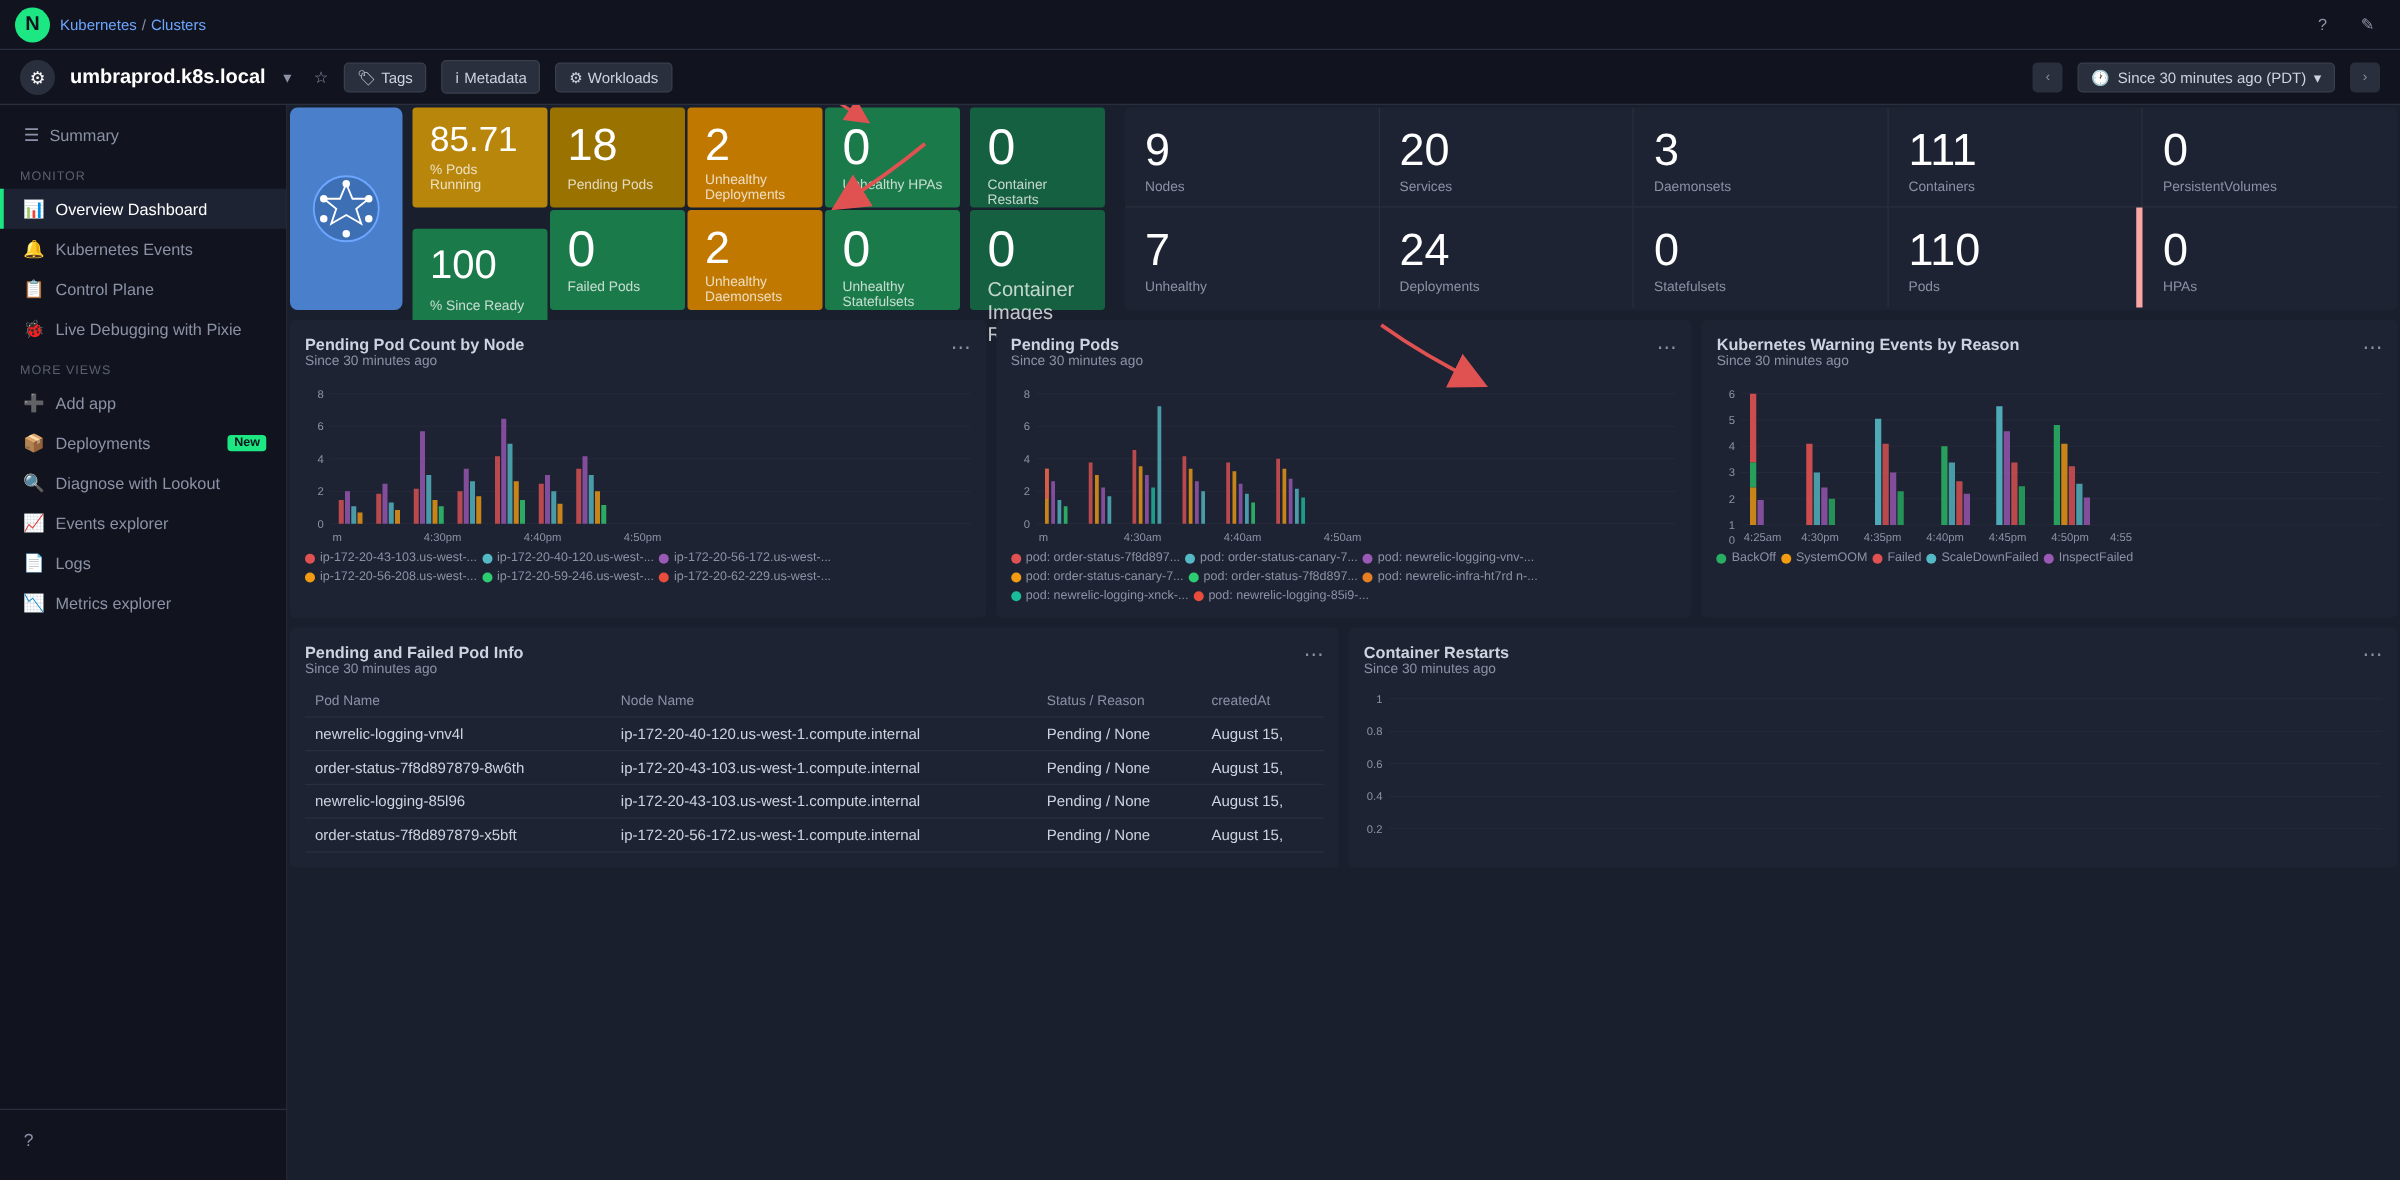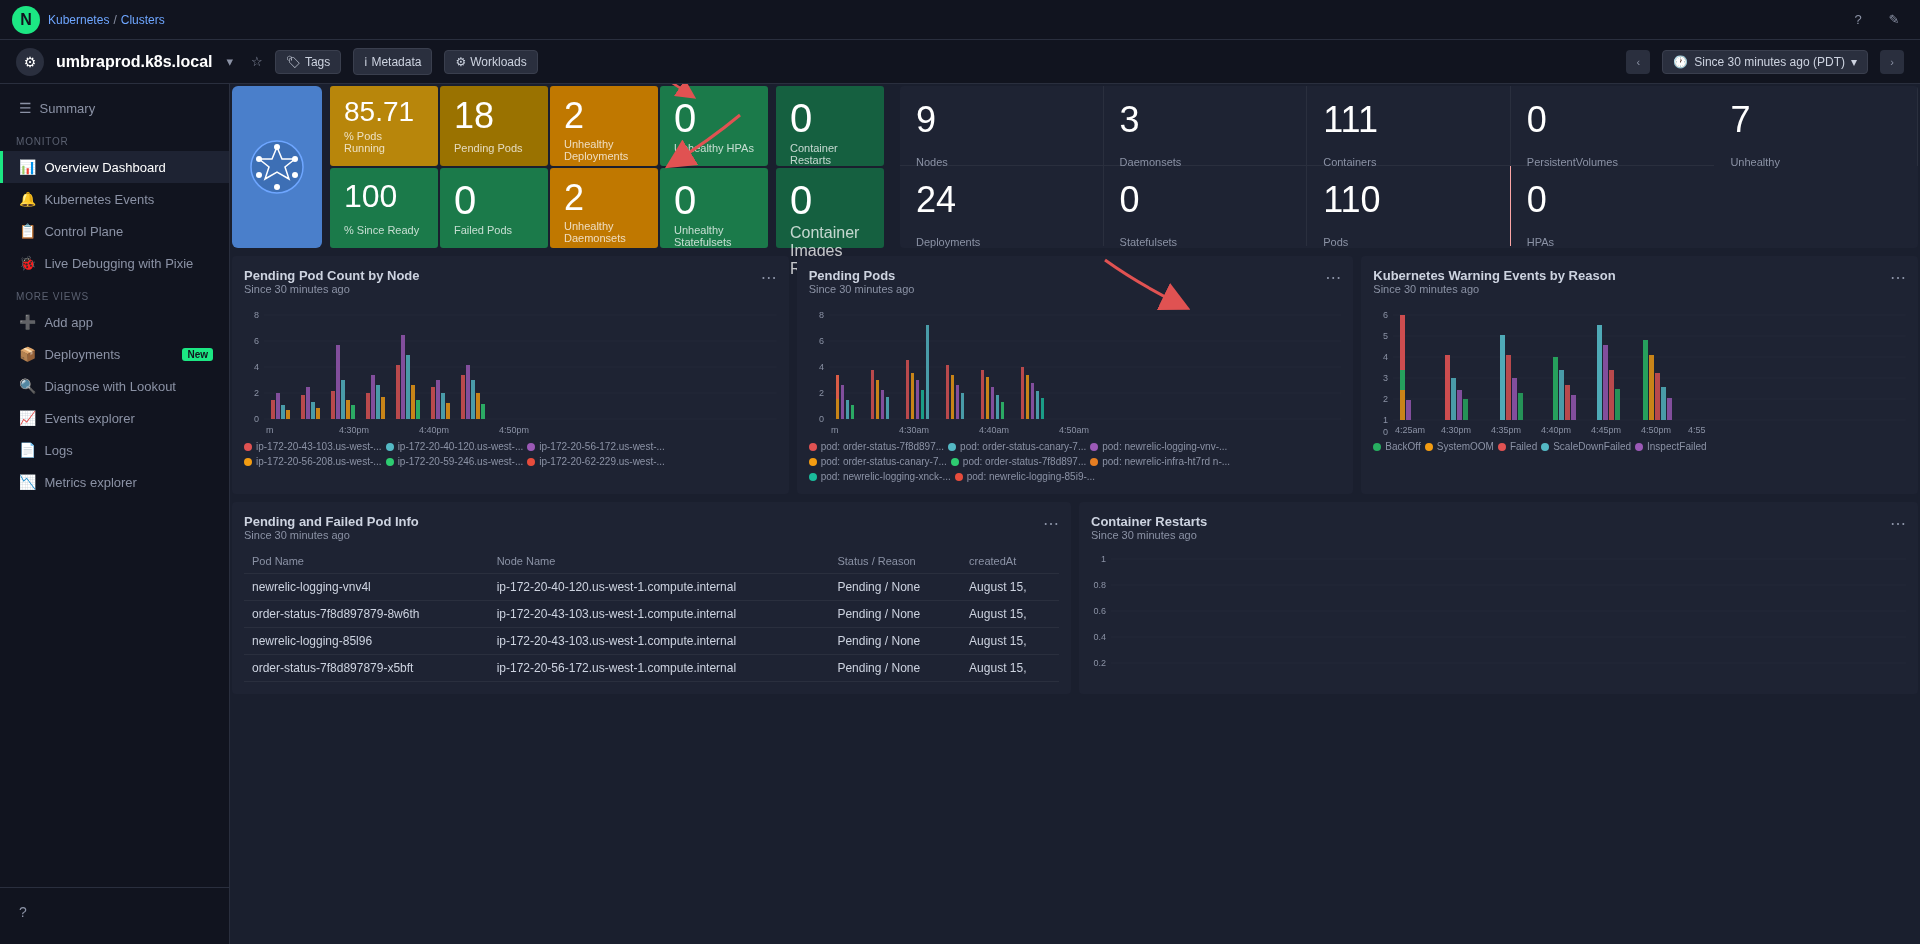--- a/index.html
+++ b/index.html
@@ -81,21 +81,21 @@
       border-radius: 3px;
       cursor: pointer;
       display: flex;
       flex-direction: column;
       justify-content: space-between;
       min-height: 80px;
     }
     .tile-value { font-size: 36px; font-weight: 300; line-height: 1; color: #fff; }
     .tile-label { font-size: 11px; color: rgba(255,255,255,0.75); margin-top: 4px; }
     .stat-value { font-size: 36px; font-weight: 300; color: #fff; line-height: 1.1; }
-    .stat-label { font-size: 11px; color: #8b92a5; margin-top: 16px; }
+    .stat-label { font-size: 11px; color: #8b92a5; margin-top: 4px; }
     .chart-panel { background: #1e2333; border-radius: 4px; padding: 12px; }
     .chart-title { font-size: 13px; font-weight: 600; color: #cdd3e0; }
     .chart-subtitle { font-size: 11px; color: #8b92a5; margin-bottom: 8px; }
     .chart-header { display: flex; justify-content: space-between; align-items: flex-start; margin-bottom: 2px; }
     .chart-menu { color: #8b92a5; cursor: pointer; font-size: 16px; }
     .chart-legend { display: flex; flex-wrap: wrap; gap: 4px; margin-top: 6px; }
     .legend-item { display: flex; align-items: center; gap: 4px; font-size: 10px; color: #8b92a5; }
     .legend-dot { width: 8px; height: 8px; border-radius: 50%; flex-shrink: 0; }
     .table-panel { background: #1e2333; border-radius: 4px; padding: 12px; }
     .table-title { font-size: 13px; font-weight: 600; color: #cdd3e0; }
@@ -232,21 +232,21 @@
         </div>
         <div class="tile" style="background:#c07800; border-radius:3px; position:relative;">
           <div class="tile-value" style="font-size:36px;">2</div>
           <div class="tile-label">Unhealthy Deployments</div>
         </div>
         <div class="tile" style="background:#1b7a4a; border-radius:3px;">
           <div class="tile-value" style="font-size:40px;">0</div>
           <div class="tile-label">Unhealthy HPAs</div>
         </div>
 
-        <div class="tile" style="background:#1b7a4a; border-radius:3px;">
+        <div class="tile" style="background:#1b7a4a; border-radius:3px;margin-top:15px;">
           <div class="tile-value" style="font-size:32px;">100</div>
           <div class="tile-label">% Since Ready</div>
         </div>
         <div class="tile" style="background:#1b7a4a; border-radius:3px;">
           <div class="tile-value" style="font-size:40px;">0</div>
           <div class="tile-label">Failed Pods</div>
         </div>
         <div class="tile" style="background:#c07800; border-radius:3px;">
           <div class="tile-value" style="font-size:36px;">2</div>
           <div class="tile-label">Unhealthy Daemonsets</div>
@@ -279,20 +279,24 @@
         </svg>
       </div>
 
       <div style="flex:1; display:grid; grid-template-columns: repeat(5,1fr); grid-template-rows: 80px 80px; gap:0; background:#1e2333; border-radius:4px; overflow:hidden; min-width:500px;">
 
         <div style="padding:14px 16px; border-right:1px solid #2a2f3e; border-bottom:1px solid #2a2f3e;">
           <div class="stat-value">9</div>
           <div class="stat-label">Nodes</div>
         </div>
         <div style="padding:14px 16px; border-right:1px solid #2a2f3e; border-bottom:1px solid #2a2f3e;">
+          <div class="stat-value">20</div>
+          <div class="stat-label">Services</div>
+        </div>
+        <div style="padding:14px 16px; border-right:1px solid #2a2f3e; border-bottom:1px solid #2a2f3e;">
           <div class="stat-value">3</div>
           <div class="stat-label">Daemonsets</div>
         </div>
         <div style="padding:14px 16px; border-right:1px solid #2a2f3e; border-bottom:1px solid #2a2f3e;">
           <div class="stat-value">111</div>
           <div class="stat-label">Containers</div>
         </div>
         <div style="padding:14px 16px; border-bottom:1px solid #2a2f3e;">
           <div class="stat-value">0</div>
           <div class="stat-label">PersistentVolumes</div>
@@ -303,21 +307,21 @@
           <div class="stat-label">Unhealthy</div>
         </div>
         <div style="padding:14px 16px; border-right:1px solid #2a2f3e; position:relative;">
           <div class="stat-value">24</div>
           <div class="stat-label">Deployments</div>
         </div>
         <div style="padding:14px 16px; border-right:1px solid #2a2f3e;">
           <div class="stat-value">0</div>
           <div class="stat-label">Statefulsets</div>
         </div>
-        <div style="padding:14px 16px; border-right:1px solid #fca5a5;">
+        <div style="padding:14px 16px; border-right:5px solid #fca5a5;">
           <div class="stat-value">110</div>
           <div class="stat-label">Pods</div>
         </div>
         <div style="padding:14px 16px;">
           <div class="stat-value">0</div>
           <div class="stat-label">HPAs</div>
         </div>
       </div>
     </div>
 

